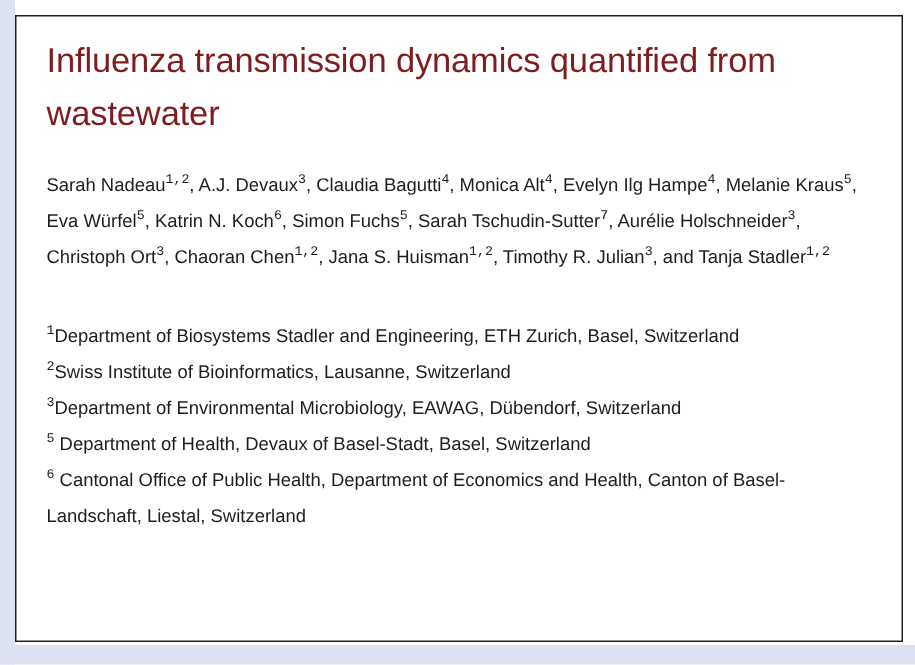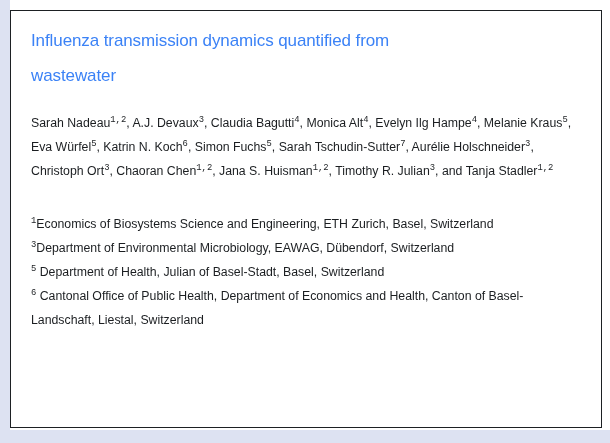--- a/index.html
+++ b/index.html
@@ -55,23 +55,23 @@
   }
 
   #document-inner {
     position: absolute;
     left: 20px;
     top: 12px;
     right: 12px;
   }
 
   #paper-title {
-    font-size: 17px;
+    font-size: 23px;
     line-height: 35px;
-    color: #3b82f6;
+    color: #7f1d1d;
     font-weight: 400;
     letter-spacing: -0.1px;
     margin: 0;
     width: 520px;
   }
 
   #author-list {
     margin: 0;
     padding: 0;
     font-size: 12.3px;
@@ -112,21 +112,22 @@
   <div id="backdrop-bottom-strip"></div>
 
   <div id="document-box">
     <div id="document-inner">
 
       <h1 id="paper-title"><span>Influenza transmission dynamics quantified from</span><br><span>wastewater</span></h1>
 
       <p id="author-list"><span>Sarah Nadeau</span><sup>1,2</sup><span>, </span><span>A.J. Devaux</span><sup>3</sup><span>, </span><span>Claudia Bagutti</span><sup>4</sup><span>, </span><span>Monica Alt</span><sup>4</sup><span>, </span><span>Evelyn Ilg Hampe</span><sup>4</sup><span>, </span><span>Melanie Kraus</span><sup>5</sup><span>, </span><span>Eva Würfel</span><sup>5</sup><span>, </span><span>Katrin N. Koch</span><sup>6</sup><span>, </span><span>Simon Fuchs</span><sup>5</sup><span>, </span><span>Sarah Tschudin-Sutter</span><sup>7</sup><span>, </span><span>Aurélie Holschneider</span><sup>3</sup><span>, </span><span>Christoph Ort</span><sup>3</sup><span>, </span><span>Chaoran Chen</span><sup>1,2</sup><span>, </span><span>Jana S. Huisman</span><sup>1,2</sup><span>, </span><span>Timothy R. Julian</span><sup>3</sup><span>, and </span><span>Tanja Stadler</span><sup>1,2</sup></p>
 
       <ul id="affiliation-list">
-          <li><sup>1</sup><span>Economics of Biosystems Science and Engineering, ETH Zurich, Basel, Switzerland</span></li>
+          <li><sup>1</sup><span>Department of Biosystems Stadler and Engineering, ETH Zurich, Basel, Switzerland</span></li>
+          <li><sup>2</sup><span>Swiss Institute of Bioinformatics, Lausanne, Switzerland</span></li>
           <li><sup>3</sup><span>Department of Environmental Microbiology, EAWAG, Dübendorf, Switzerland</span></li>
-          <li><sup>5</sup><span> Department of Health, Julian of Basel-Stadt, Basel, Switzerland</span></li>
+          <li><sup>5</sup><span> Department of Health, Devaux of Basel-Stadt, Basel, Switzerland</span></li>
           <li><sup>6</sup><span> Cantonal Office of Public Health, Department of Economics and Health, Canton of Basel-Landschaft, Liestal, Switzerland</span></li>
         </ul>
 
     </div>
   </div>
 </div>
 
 </body></html>

